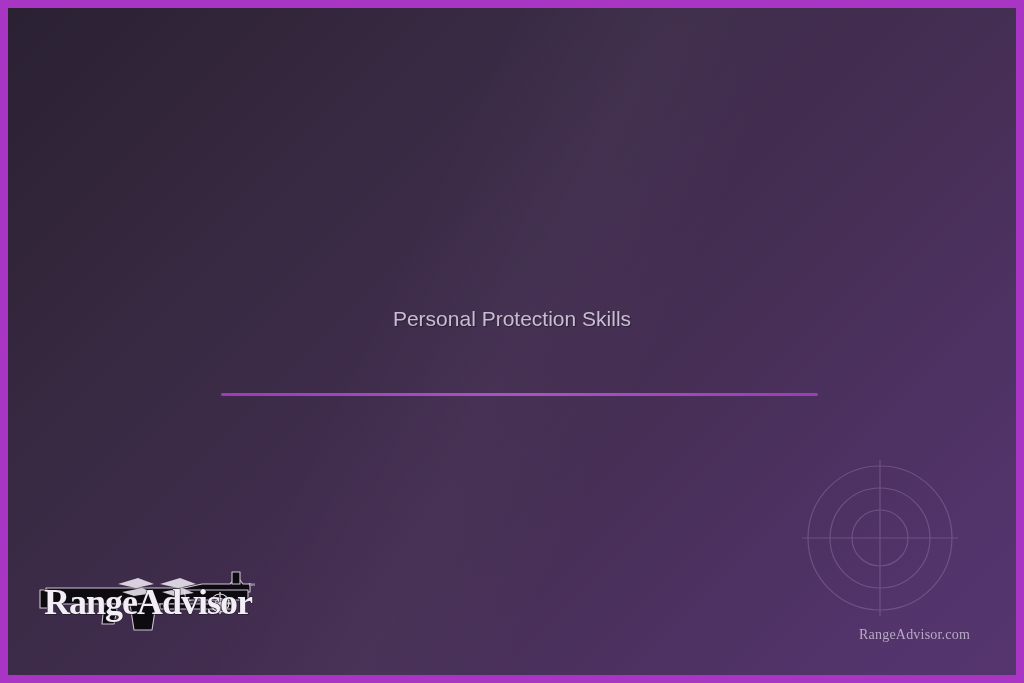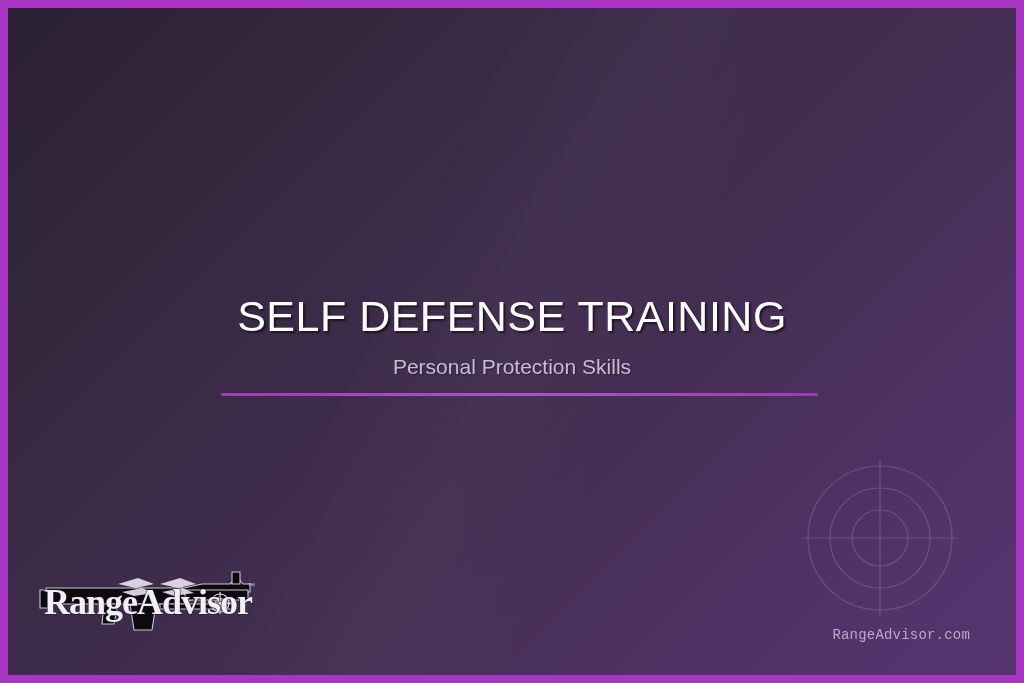--- a/index.html
+++ b/index.html
@@ -121,21 +121,21 @@
     width: 228px;
     height: 82px;
   }
   .brand-logo svg { display: block; }
 
   
   .site-url {
     position: absolute;
     right: 46px;
     bottom: 32px;
-    font-family: Liberation Mono, monospace;
+    font-family: Liberation Serif, serif;
     font-size: 14px;
     color: #b9aac4;
     letter-spacing: 0.2px;
     white-space: nowrap;
   }
 </style>
 </head>
 <body>
 
 <div class="slide">
@@ -152,21 +152,20 @@
           <circle cx="80" cy="80" r="72"></circle>
           <circle cx="80" cy="80" r="50"></circle>
           <circle cx="80" cy="80" r="28"></circle>
           <line x1="80" y1="2" x2="80" y2="158"></line>
           <line x1="2" y1="80" x2="158" y2="80"></line>
         </g>
       </svg>
     </div>
 
     <div class="title-block">
-      <h1 class="slide-title">SELF DEFENSE TRAINING</h1>
       <p class="slide-subtitle">Personal Protection Skills</p>
     </div>
 
     <div class="divider"></div>
 
     <div class="brand-logo">
       <svg width="228" height="82" viewBox="0 0 228 82" aria-hidden="true">
         <defs>
           <clipPath id="logoclip">
               <rect x="0" y="0" width="228" height="82"></rect>

